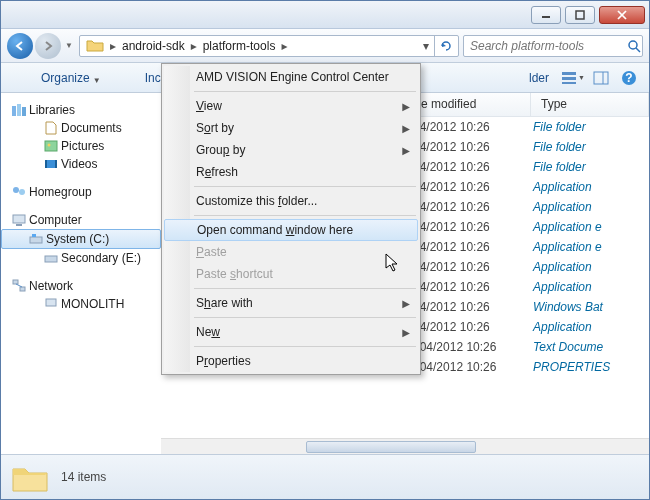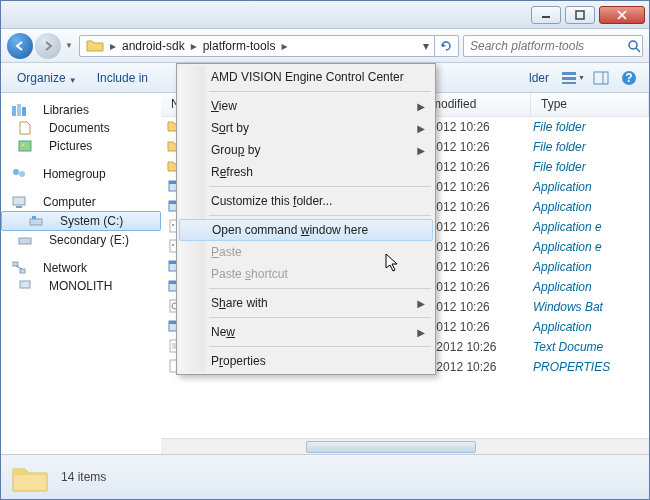--- a/index.html
+++ b/index.html
@@ -19,46 +19,46 @@
 .crumbbar .folder-icon { width: 18px; height: 16px; margin: 0 4px; }
 .crumb { padding: 0 4px; height: 20px; display: flex; align-items: center; color: #222; }
 .crumb-arrow { color: #555; padding: 0 2px; }
 .crumbend { width: 16px; text-align: center; color: #555; }
 .refresh { width: 22px; height: 22px; border-left: 1px solid #a8b8cc; display: flex; align-items: center; justify-content: center; color: #2a6fb8; }
 .searchbox { width: 180px; height: 22px; border: 1px solid #a8b8cc; background: #fff; display: flex; align-items: center; padding: 0 6px; border-radius: 2px; }
 .searchbox input { border: none; outline: none; flex: 1; font-style: italic; color: #888; background: transparent; }
 .searchbox .mag { color: #2a6fb8; }
 
 .toolbar { height: 30px; background: linear-gradient(#f5f9fc, #e3edf7); border-bottom: 1px solid #c0cddc; display: flex; align-items: center; padding: 0 8px; gap: 4px; }
-.toolbar .tbtn { padding: 3px 8px; color: #1a4d8a; display: flex; align-items: flex-end; gap: 3px; }
+.toolbar .tbtn { padding: 3px 8px; color: #1a4d8a; display: flex; align-items: flex-end; gap: 3px; margin-left: 24px; }
 .toolbar .spacer { flex: 1; }
 .toolbar .icon-btn { width: 24px; height: 22px; display: flex; align-items: center; justify-content: center; color: #2a6fb8; }
 
 .main { flex: 1; display: flex; overflow: hidden; }
 .sidebar { width: 160px; background: #fff; padding: 8px 0; overflow-y: auto; }
 .sidegroup { margin-bottom: 10px; }
-.sideitem { display: flex; align-items: center; gap: 16px; padding: 2px 8px 2px 18px; color: #222; }
+.sideitem { display: flex; align-items: center; gap: 2px; padding: 2px 8px 2px 18px; color: #222; }
 .sideitem.header { padding-left: 10px; font-weight: normal; }
-.sideitem.child { padding-left: 16px; }
+.sideitem.child { padding-left: 42px; }
 .sideitem.selected { background: linear-gradient(#eaf3fc, #cfe5f8); border: 1px solid #7fb5e8; border-radius: 2px; margin: 0 0; padding-left: 26px; }
 .sideicon { width: 16px; height: 14px; display: inline-flex; align-items: center; justify-content: center; }
 
 .filepanel { flex: 1; background: #fff; position: relative; overflow: hidden; }
 .columns { display: flex; height: 24px; border-bottom: 1px solid #e0e6ec; background: linear-gradient(#fcfdfe, #f0f4f8); }
 .col { padding: 4px 10px; border-right: 1px solid #e0e6ec; color: #333; }
 .col.name { width: 240px; } .col.date { width: 130px; } .col.type { flex: 1; }
 
 .files { overflow-y: auto; height: calc(100% - 24px); }
 .filerow { display: flex; align-items: center; height: 20px; padding: 0 6px; }
 .filerow .ficon { width: 16px; height: 16px; margin-right: 4px; }
 .filerow .fname { width: 216px; overflow: hidden; white-space: nowrap; }
 .filerow .fdate { width: 130px; color: #444; }
 .filerow .ftype { color: #0369a1; font-style: italic; }
 
-.contextmenu { position: absolute; left: 176px; top: 63px; width: 260px; background: #f0f0f0; border: 1px solid #a0a0a0; box-shadow: 3px 3px 6px rgba(0,0,0,0.25); padding: 2px; z-index: 10; }
+.contextmenu { position: absolute; left: 161px; top: 63px; width: 260px; background: #f0f0f0; border: 1px solid #a0a0a0; box-shadow: 3px 3px 6px rgba(0,0,0,0.25); padding: 2px; z-index: 10; }
 .contextmenu .strip { position: absolute; left: 2px; top: 2px; bottom: 2px; width: 26px; background: linear-gradient(90deg, #f5f5f5, #e8e8e8); }
 .cmitem { position: relative; display: flex; align-items: center; height: 22px; padding: 0 20px 0 32px; color: #222; }
 .cmitem.disabled { color: #a0a0a0; }
 .cmitem.hover { background: linear-gradient(#e9f2fc, #d2e6f8); border: 1px solid #aed2f5; border-radius: 2px; }
 .cmitem .sub { position: absolute; right: 8px; color: #555; font-size: 10px; }
 .cmsep { height: 1px; background: #d0d0d0; margin: 3px 2px 3px 30px; position: relative; }
 .underline { text-decoration: underline; }
 
 .statusbar { height: 45px; background: linear-gradient(#f0f5fa, #e0e9f3); border-top: 1px solid #c0cddc; display: flex; align-items: center; padding: 0 10px; gap: 12px; }
 .statusbar .bigfolder { width: 38px; height: 32px; }
@@ -197,20 +197,30 @@
           </div>
         <div class="sideitem child">
             <span class="sideicon">
               <svg width="14" height="14">
                 <rect x="1" y="2" width="12" height="10" fill="#8dd49c" stroke="#5aa86a"></rect>
                 <circle cx="5" cy="6" r="1.5" fill="#f5d060"></circle>
               </svg>
             </span>
             <span>Pictures</span>
           </div>
+        <div class="sideitem child">
+            <span class="sideicon">
+              <svg width="14" height="14">
+                <rect x="1" y="3" width="12" height="8" fill="#3a8fd8"></rect>
+                <rect x="1" y="3" width="2" height="8" fill="#1a5f98"></rect>
+                <rect x="11" y="3" width="2" height="8" fill="#1a5f98"></rect>
+              </svg>
+            </span>
+            <span>Videos</span>
+          </div>
       </div>
       <div class="sidegroup">
         <div class="sideitem header">
             <span class="sideicon">
               <svg width="16" height="14">
                 <circle cx="5" cy="5" r="3" fill="#7db4e8"></circle>
                 <circle cx="11" cy="7" r="3" fill="#9ccdf0"></circle>
               </svg>
             </span>
             <span>Homegroup</span>

